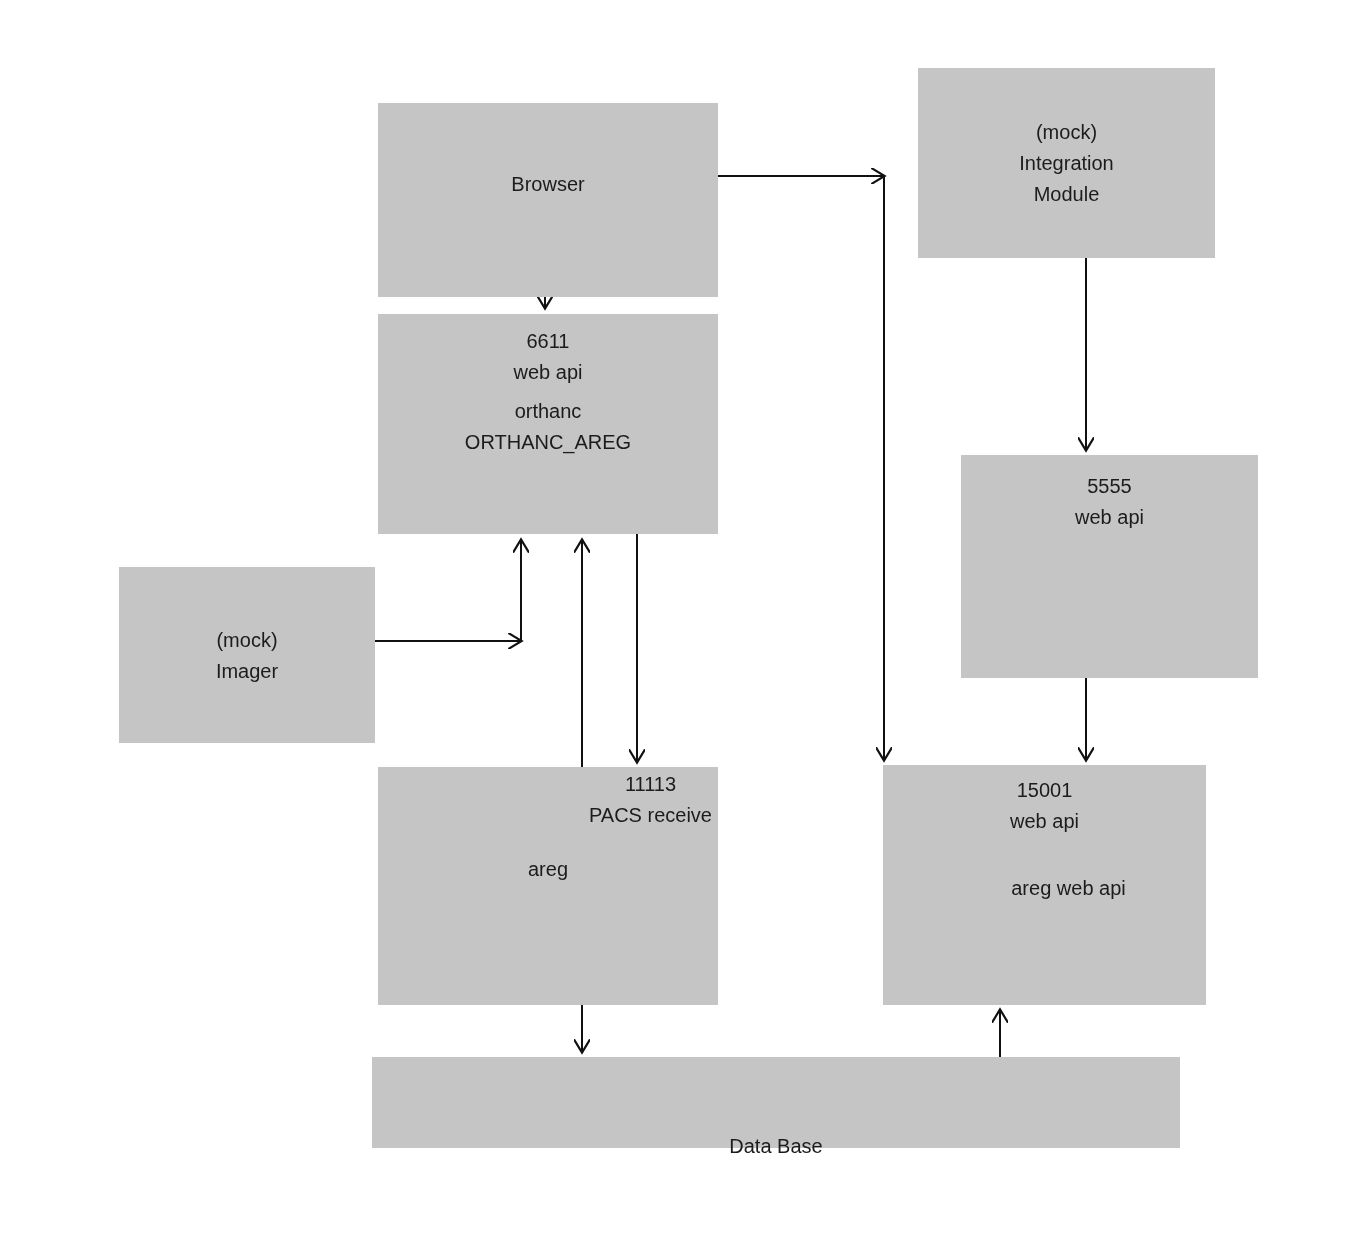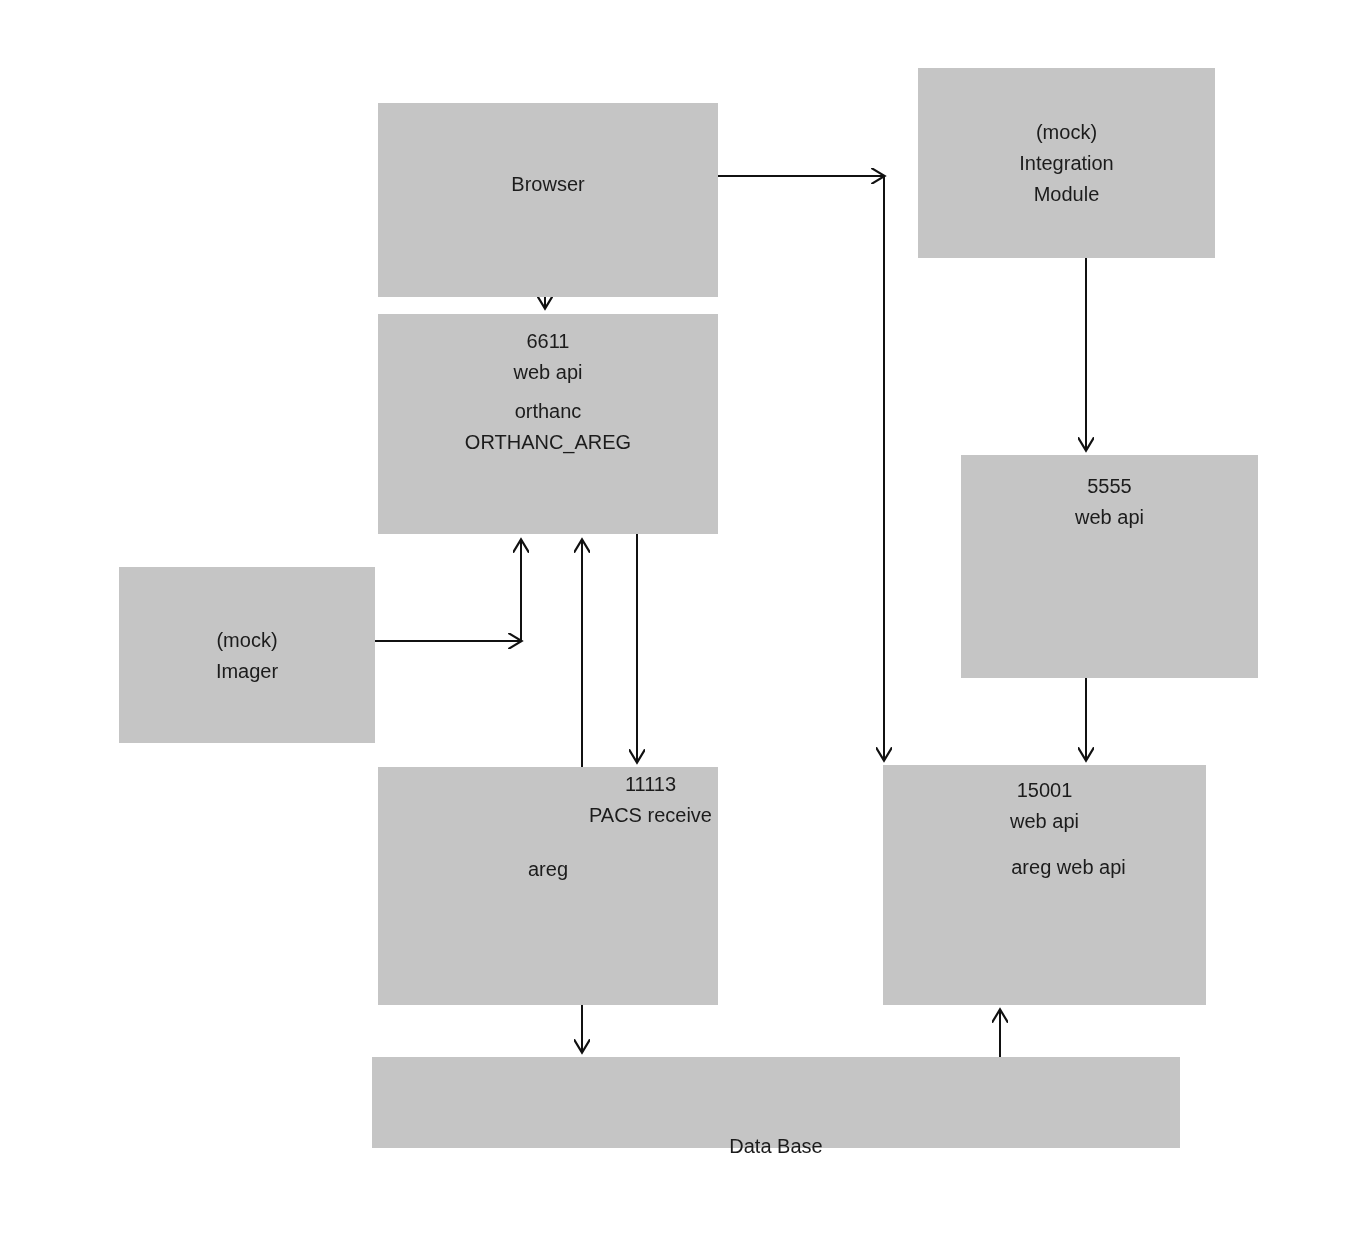--- a/index.html
+++ b/index.html
@@ -128,20 +128,20 @@
   </div>
 
   <div class="node" style="left:933px; top:455px; width:297px; height:223px;margin-left:28px;">
     <div class="label lbl-center-mid" style="top:16px;">5555
 web api</div>
   </div>
 
   <div class="node" style="left:843px; top:765px; width:323px; height:240px;margin-left:40px;">
     <div class="label lbl-center-mid" style="top:10px;">15001
 web api</div>
-    <div class="label lbl-center-mid" style="top:87px;padding-left:48px;">areg web api</div>
+    <div class="label lbl-center-mid" style="top:108px;padding-left:48px;">areg web api</div>
   </div>
 
   <div class="node" style="left:372px; top:1057px; width:808px; height:91px;">
     <div class="label lbl-center-mid" style="top:30px;margin-top:44px;">Data Base</div>
   </div>
 
 </div>
 
 </body></html>

